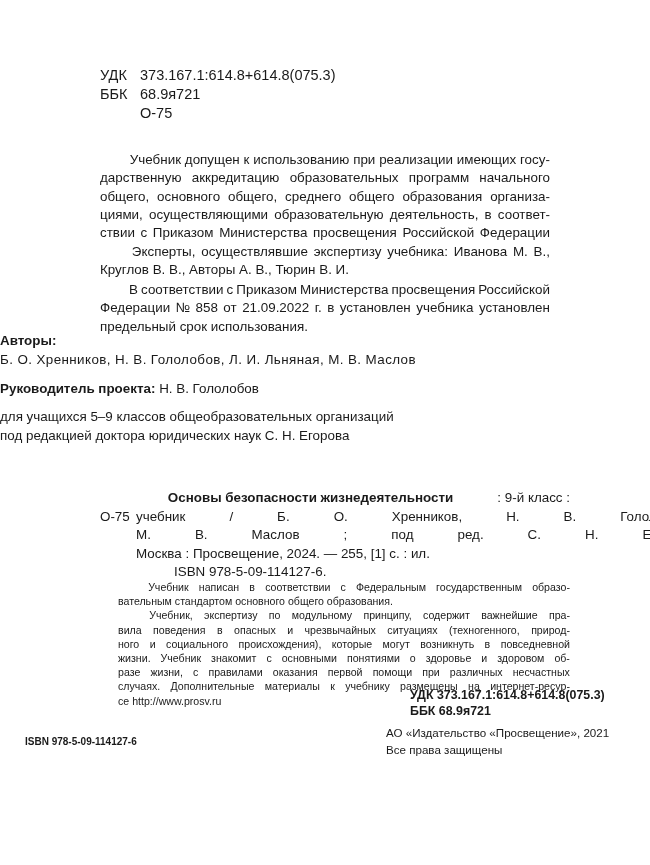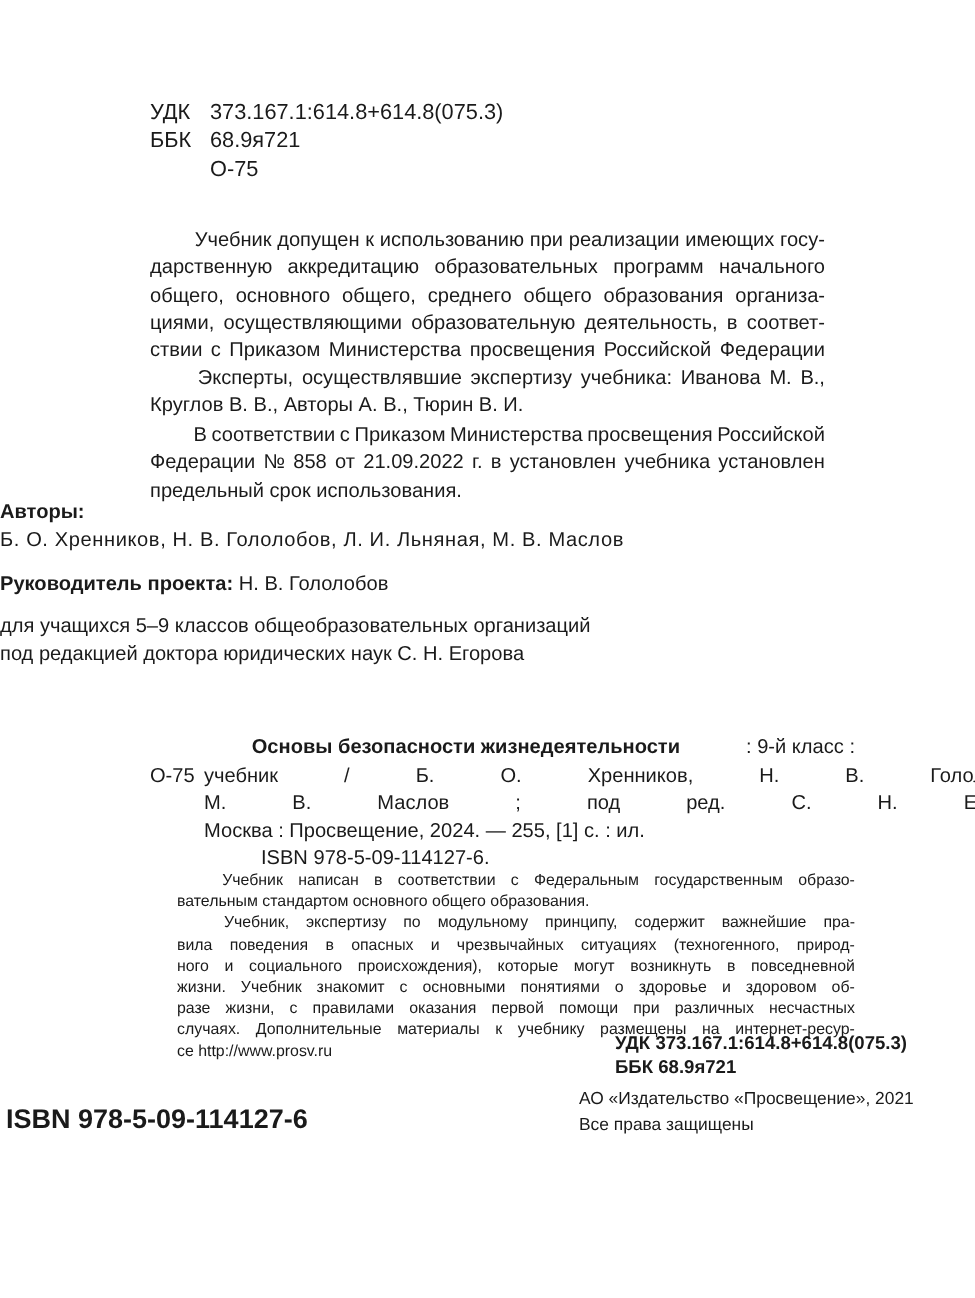--- a/index.html
+++ b/index.html
@@ -117,23 +117,23 @@
     top: 687px;
     font-size: 12.4px;
     line-height: 16px;
     font-weight: bold;
     white-space: nowrap;
   }
 
   
   .isbn-bottom {
     position: absolute;
-    left: 4px;
+    left: 25px;
     top: 736px;
-    font-size: 18px;
+    font-size: 10px;
     font-weight: bold;
     white-space: nowrap;
   }
 
   
   .copyright {
     position: absolute;
     left: 372px;
     top: 725px;
     font-size: 11.6px;

